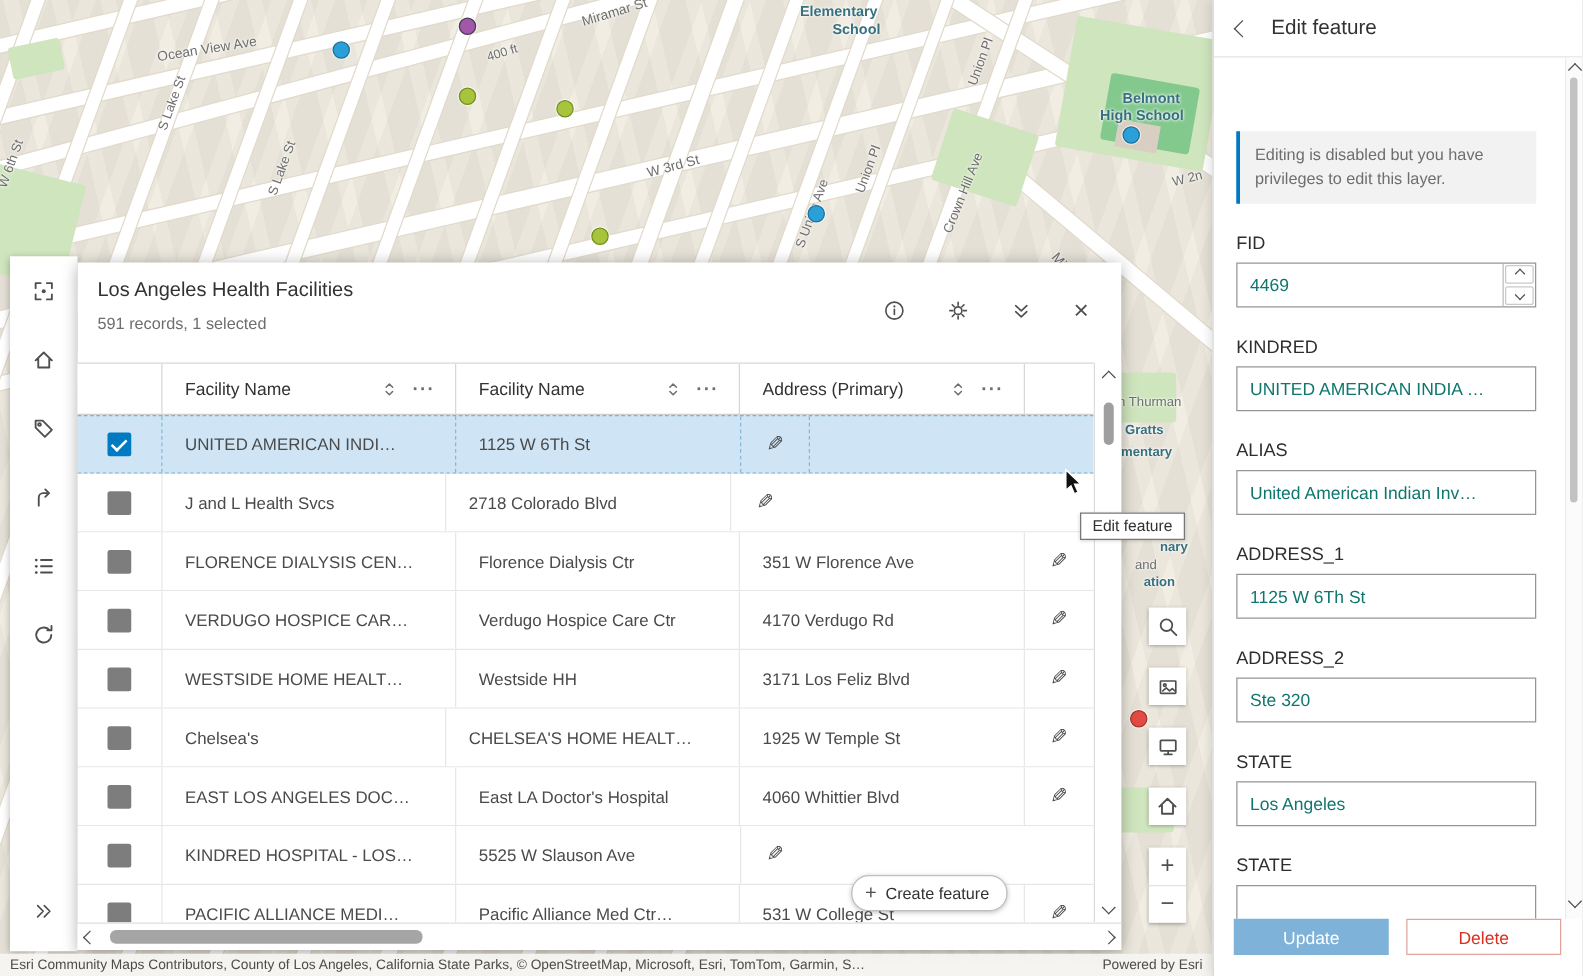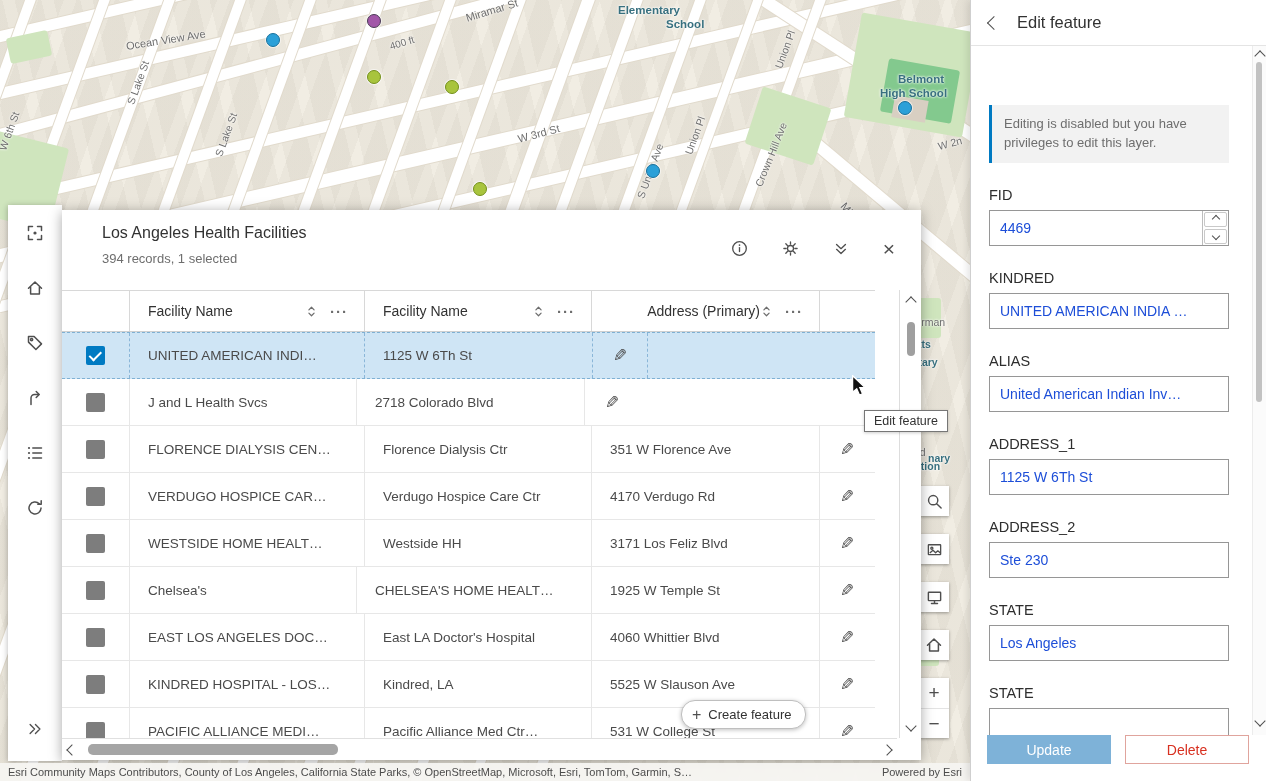--- a/index.html
+++ b/index.html
@@ -30,32 +30,32 @@
   #zoomctrl .map-btn{box-shadow:none;font-size:19px;color:#4f4f4f;}
   #zoomctrl .map-btn + .map-btn{border-top:1px solid #e3e3e3;}
 
   
   #lefttoolbar{position:absolute;left:8px;top:205px;width:54px;height:556px;background:#fff;box-shadow:0 1px 6px rgba(0,0,0,.3);z-index:6;}
   #tb-icons{display:flex;flex-direction:column;align-items:center;padding-top:10px;gap:19px;}
   .tb-btn{width:36px;height:36px;background:none;border:none;display:flex;align-items:center;justify-content:center;padding:0;cursor:pointer;}
   .tb-expand{position:absolute;bottom:14px;left:9px;}
 
   
-  #tablepanel{position:absolute;left:62px;top:210px;width:835px;height:550px;background:#fff;box-shadow:0 2px 12px rgba(0,0,0,.35);z-index:6;padding-left:24px;}
+  #tablepanel{position:absolute;left:62px;top:210px;width:835px;height:550px;background:#fff;box-shadow:0 2px 12px rgba(0,0,0,.35);z-index:6;}
   .tp-head{height:80px;display:flex;justify-content:space-between;align-items:flex-start;padding:14px 18px 0 16px;box-sizing:border-box;}
   .tp-title{font-size:16px;color:#323232;}
   .tp-sub{font-size:13px;color:#6e6e6e;margin-top:9px;}
   .tp-tools{display:flex;gap:34px;margin-top:14px;margin-right:8px;align-items:center;}
   .tp-tools button{background:none;border:none;padding:0;display:flex;align-items:center;justify-content:center;cursor:pointer;}
   .close-x{font-size:21px;color:#4f4f4f;line-height:1;}
 
   .tp-cols{position:absolute;left:0;top:80px;height:42px;width:813px;display:flex;border-top:1px solid #d8d8d8;border-bottom:1px solid #cfcfcf;box-sizing:border-box;background:#fff;}
   .hc{box-sizing:border-box;border-right:1px solid #d8d8d8;display:flex;align-items:center;padding:0 16px 0 18px;font-size:14px;color:#323232;}
   .hc-cb{width:68px;padding:0;}
-  .hc-c1{width:235px;}.hc-c2{width:227px;}.hc-c3{width:228px;text-align:right;}
+  .hc-c1{width:235px;}.hc-c2{width:227px;}.hc-c3{width:228px;}
   .hc-edit{width:55px;border-right:none;}
   .hlab{flex:1;white-space:nowrap;overflow:hidden;}
   .hsort{margin-right:12px;display:flex;}
   .hmenu{color:#6d6d6d;font-size:15px;letter-spacing:1px;font-weight:bold;cursor:pointer;}
 
   .tp-body{position:absolute;left:0;top:122px;width:813px;height:406px;overflow:hidden;}
   .trow{display:flex;height:47px;box-sizing:border-box;border-bottom:1px solid #e7e7e7;background:#fff;}
   .cell{box-sizing:border-box;border-right:1px solid #e7e7e7;padding:0 10px 0 18px;display:flex;align-items:center;font-size:13.5px;color:#4a4a4a;white-space:nowrap;overflow:hidden;}
   .c-cb{width:68px;justify-content:center;padding:0;}
   .c1{width:235px;}.c2{width:227px;}.c3{width:228px;}
@@ -89,21 +89,21 @@
   .ep-back{width:46px;height:45px;display:flex;align-items:center;justify-content:center;background:none;border:none;cursor:pointer;}
   .ep-back .chv{width:9px;height:9px;border-width:1.8px;}
   .ep-title{font-size:16.5px;color:#323232;}
   .ep-settings{position:relative;height:46px;display:flex;align-items:center;background:#f7f7f7;border-bottom:1px solid #e4e4e4;padding-left:22px;gap:12px;font-size:15px;color:#4a4a4a;cursor:pointer;}
   .ep-settings .set-chv{position:absolute;right:34px;top:18px;}
   .ep-content{position:absolute;top:91px;left:0;width:282px;height:644px;overflow:hidden;padding-left:18px;box-sizing:border-box;background:#fff;}
   .notice{margin-top:14px;width:240px;box-sizing:border-box;background:#f2f2f2;border-left:3px solid #007ac2;padding:10px 12px;font-size:13px;color:#6e6e6e;line-height:1.45;}
   .field{margin-top:24px;}
   .flabel{font-size:14.5px;color:#2e2e2e;margin-bottom:7px;}
   .finput{width:240px;height:36px;border:1px solid #969696;box-sizing:border-box;display:flex;align-items:center;background:#fff;cursor:text;}
-  .fval{flex:1;padding:0 10px;font-size:14px;color:#1d4ed8;white-space:nowrap;overflow:hidden;}
+  .fval{flex:1;padding:0 10px;font-size:14px;color:#0f766e;white-space:nowrap;overflow:hidden;}
   .stepper{width:26px;height:100%;border-left:1px solid #bdbdbd;display:flex;flex-direction:column;box-sizing:border-box;}
   .stb{flex:1;display:flex;align-items:center;justify-content:center;border:1px solid #c9c9c9;border-radius:2px;margin:1px;cursor:pointer;}
   .chv.s{width:5px;height:5px;border-width:1.3px;}
   .ep-footer{position:absolute;top:735px;left:0;width:282px;height:31px;display:flex;padding-left:16px;gap:14px;box-sizing:border-box;}
   .btn-update{width:124px;height:29px;background:#7eb2d8;color:#fff;border:none;font-size:14px;font-family:inherit;cursor:pointer;}
   .btn-delete{width:124px;height:29px;background:#fff;color:#d83020;border:1px solid #e0a49d;font-size:14px;font-family:inherit;box-sizing:border-box;cursor:pointer;}
   .ep-scroll{position:absolute;right:0;top:46px;width:14px;height:689px;border-left:1px solid #ececec;background:#fbfbfb;box-sizing:border-box;}
   .ep-scroll .up{position:absolute;top:6px;left:3px;}
   .ep-scroll .down{position:absolute;bottom:10px;left:3px;}
   .ep-thumb{position:absolute;left:3px;top:16px;width:6px;height:340px;background:#c2c2c2;border-radius:3px;}
@@ -149,40 +149,40 @@
       <div class="green" style="left:8px;top:34px;width:42px;height:26px;transform:rotate(-12deg)"></div>
       <div class="green" style="left:852px;top:22px;width:120px;height:106px;transform:rotate(10deg)"></div>
       <div class="green field" style="left:884px;top:40px;width:72px;height:54px;transform:rotate(10deg)"></div>
       <div class="bldg" style="left:893px;top:98px;width:34px;height:22px;transform:rotate(10deg)"></div>
       <div class="green" style="left:752px;top:96px;width:72px;height:60px;transform:rotate(18deg)"></div>
       <div class="green" style="left:893px;top:298px;width:48px;height:40px"></div>
       <div class="green" style="left:893px;top:630px;width:46px;height:36px"></div>
     </div>
     <div id="labels">
         <div class="mlabel" style="left: 466px; top: 12px; font-size: 11px; transform: rotate(-17deg);">Miramar St</div>
-        <div class="mlabel school" style="left: 618px; top: 4px; font-size: 11.5px; transform: rotate(0deg); text-align: right;">Elementary</div>
+        <div class="mlabel school" style="left: 640px; top: 4px; font-size: 11.5px; transform: rotate(0deg); text-align: right;">Elementary</div>
         <div class="mlabel school" style="left: 666px; top: 18px; font-size: 11.5px; transform: rotate(0deg);">School</div>
         <div class="mlabel" style="left: 126px; top: 40px; font-size: 11px; transform: rotate(-9deg);">Ocean View Ave</div>
         <div class="mlabel" style="left: 390px; top: 41px; font-size: 10px; transform: rotate(-17deg);">400 ft</div>
         <div class="mlabel school" style="left: 898px; top: 73px; font-size: 11.5px; transform: rotate(0deg);">Belmont</div>
         <div class="mlabel school" style="left: 880px; top: 87px; font-size: 11.5px; transform: rotate(0deg);">High School</div>
         <div class="mlabel" style="left: 518px; top: 133px; font-size: 11px; transform: rotate(-15deg);">W 3rd St</div>
         <div class="mlabel" style="left: 778px; top: 62px; font-size: 10.5px; transform: rotate(-70deg);">Union Pl</div>
         <div class="mlabel" style="left: 688px; top: 148px; font-size: 10.5px; transform: rotate(-70deg);">Union Pl</div>
         <div class="mlabel" style="left: 640px; top: 192px; font-size: 10.5px; transform: rotate(-70deg);">S Union Ave</div>
         <div class="mlabel" style="left: 758px; top: 180px; font-size: 10.5px; transform: rotate(-68deg);">Crown Hill Ave</div>
         <div class="mlabel" style="left: 2px; top: 144px; font-size: 10.5px; transform: rotate(-70deg);">W 6th St</div>
         <div class="mlabel" style="left: 130px; top: 98px; font-size: 10.5px; transform: rotate(-70deg);">S Lake St</div>
         <div class="mlabel" style="left: 218px; top: 150px; font-size: 10.5px; transform: rotate(-70deg);">S Lake St</div>
         <div class="mlabel" style="left: 938px; top: 140px; font-size: 10.5px; transform: rotate(-14deg);">W 2n</div>
         <div class="mlabel" style="left: 843px; top: 198px; font-size: 11px; transform: rotate(50deg);">Miramar St</div>
         <div class="mlabel" style="left: 891px; top: 316px; font-size: 10.5px; transform: rotate(0deg);">rn Thurman</div>
         <div class="mlabel school" style="left: 900px; top: 338px; font-size: 10.5px; transform: rotate(0deg);">Gratts</div>
         <div class="mlabel school" style="left: 891px; top: 356px; font-size: 10.5px; transform: rotate(0deg);">ementary</div>
-        <div class="mlabel school" style="left: 928px; top: 432px; font-size: 10.5px; transform: rotate(0deg); margin-top: 20px;">nary</div>
+        <div class="mlabel school" style="left: 928px; top: 432px; font-size: 10.5px; transform: rotate(0deg);">nary</div>
         <div class="mlabel" style="left: 908px; top: 446px; font-size: 10.5px; transform: rotate(0deg);">and</div>
         <div class="mlabel school" style="left: 915px; top: 460px; font-size: 10.5px; transform: rotate(0deg);">ation</div>
       </div>
     <div id="dots">
         <div class="mdot" style="left: 367px; top: 14px; background: rgb(162, 87, 168); border-color: rgb(74, 59, 85);"></div>
         <div class="mdot" style="left: 266px; top: 33px; background: rgb(43, 160, 216); border-color: rgb(25, 113, 156);"></div>
         <div class="mdot" style="left: 367px; top: 70px; background: rgb(168, 196, 61); border-color: rgb(116, 144, 28);"></div>
         <div class="mdot" style="left: 445px; top: 80px; background: rgb(168, 196, 61); border-color: rgb(116, 144, 28);"></div>
         <div class="mdot" style="left: 473px; top: 182px; background: rgb(168, 196, 61); border-color: rgb(116, 144, 28);"></div>
         <div class="mdot" style="left: 898px; top: 101px; background: rgb(43, 160, 216); border-color: rgb(25, 113, 156);"></div>
@@ -271,21 +271,21 @@
           <svg viewBox="0 0 18 18" width="16" height="16" fill="none" stroke="#4f4f4f" stroke-width="1.5" stroke-linecap="round" stroke-linejoin="round">
             <path d="M3.5 4l5 5-5 5M9.5 4l5 5-5 5"></path>
           </svg>
         </button>
     </div>
 
     <div id="tablepanel">
       <div class="tp-head">
         <div>
           <div class="tp-title">Los Angeles Health Facilities</div>
-          <div class="tp-sub">394 records, 1 selected</div>
+          <div class="tp-sub">591 records, 1 selected</div>
         </div>
         <div class="tp-tools">
           <button>
               <svg viewBox="0 0 18 18" width="17" height="17" fill="none" stroke="#4f4f4f" stroke-width="1.4">
                 <circle cx="9" cy="9" r="7.2"></circle>
                 <path d="M9 8v4.2" stroke-linecap="round"></path>
                 <circle cx="9" cy="5.4" r="0.9" fill="#4f4f4f" stroke="none"></circle>
               </svg>
             </button>
           <button>
@@ -411,21 +411,20 @@
             <div class="cell c3">4060 Whittier Blvd</div>
             <div class="cell c-edit">
               <span class="pencil">✎</span>
             </div>
           </div>
           <div class="trow">
             <div class="cell c-cb">
               <span class="cbx"></span>
             </div>
             <div class="cell c1">KINDRED HOSPITAL - LOS…</div>
-            <div class="cell c2">Kindred, LA</div>
             <div class="cell c3">5525 W Slauson Ave</div>
             <div class="cell c-edit">
               <span class="pencil">✎</span>
             </div>
           </div>
           <div class="trow">
             <div class="cell c-cb">
               <span class="cbx"></span>
             </div>
             <div class="cell c1">PACIFIC ALLIANCE MEDI…</div>
@@ -507,21 +506,21 @@
           </div>
           <div class="field">
             <div class="flabel">ADDRESS_1</div>
             <div class="finput">
               <span class="fval">1125 W 6Th St</span>
             </div>
           </div>
           <div class="field">
             <div class="flabel">ADDRESS_2</div>
             <div class="finput">
-              <span class="fval">Ste 230</span>
+              <span class="fval">Ste 320</span>
             </div>
           </div>
           <div class="field">
             <div class="flabel">STATE</div>
             <div class="finput">
               <span class="fval">Los Angeles</span>
             </div>
           </div>
           <div class="field">
             <div class="flabel">STATE</div>

